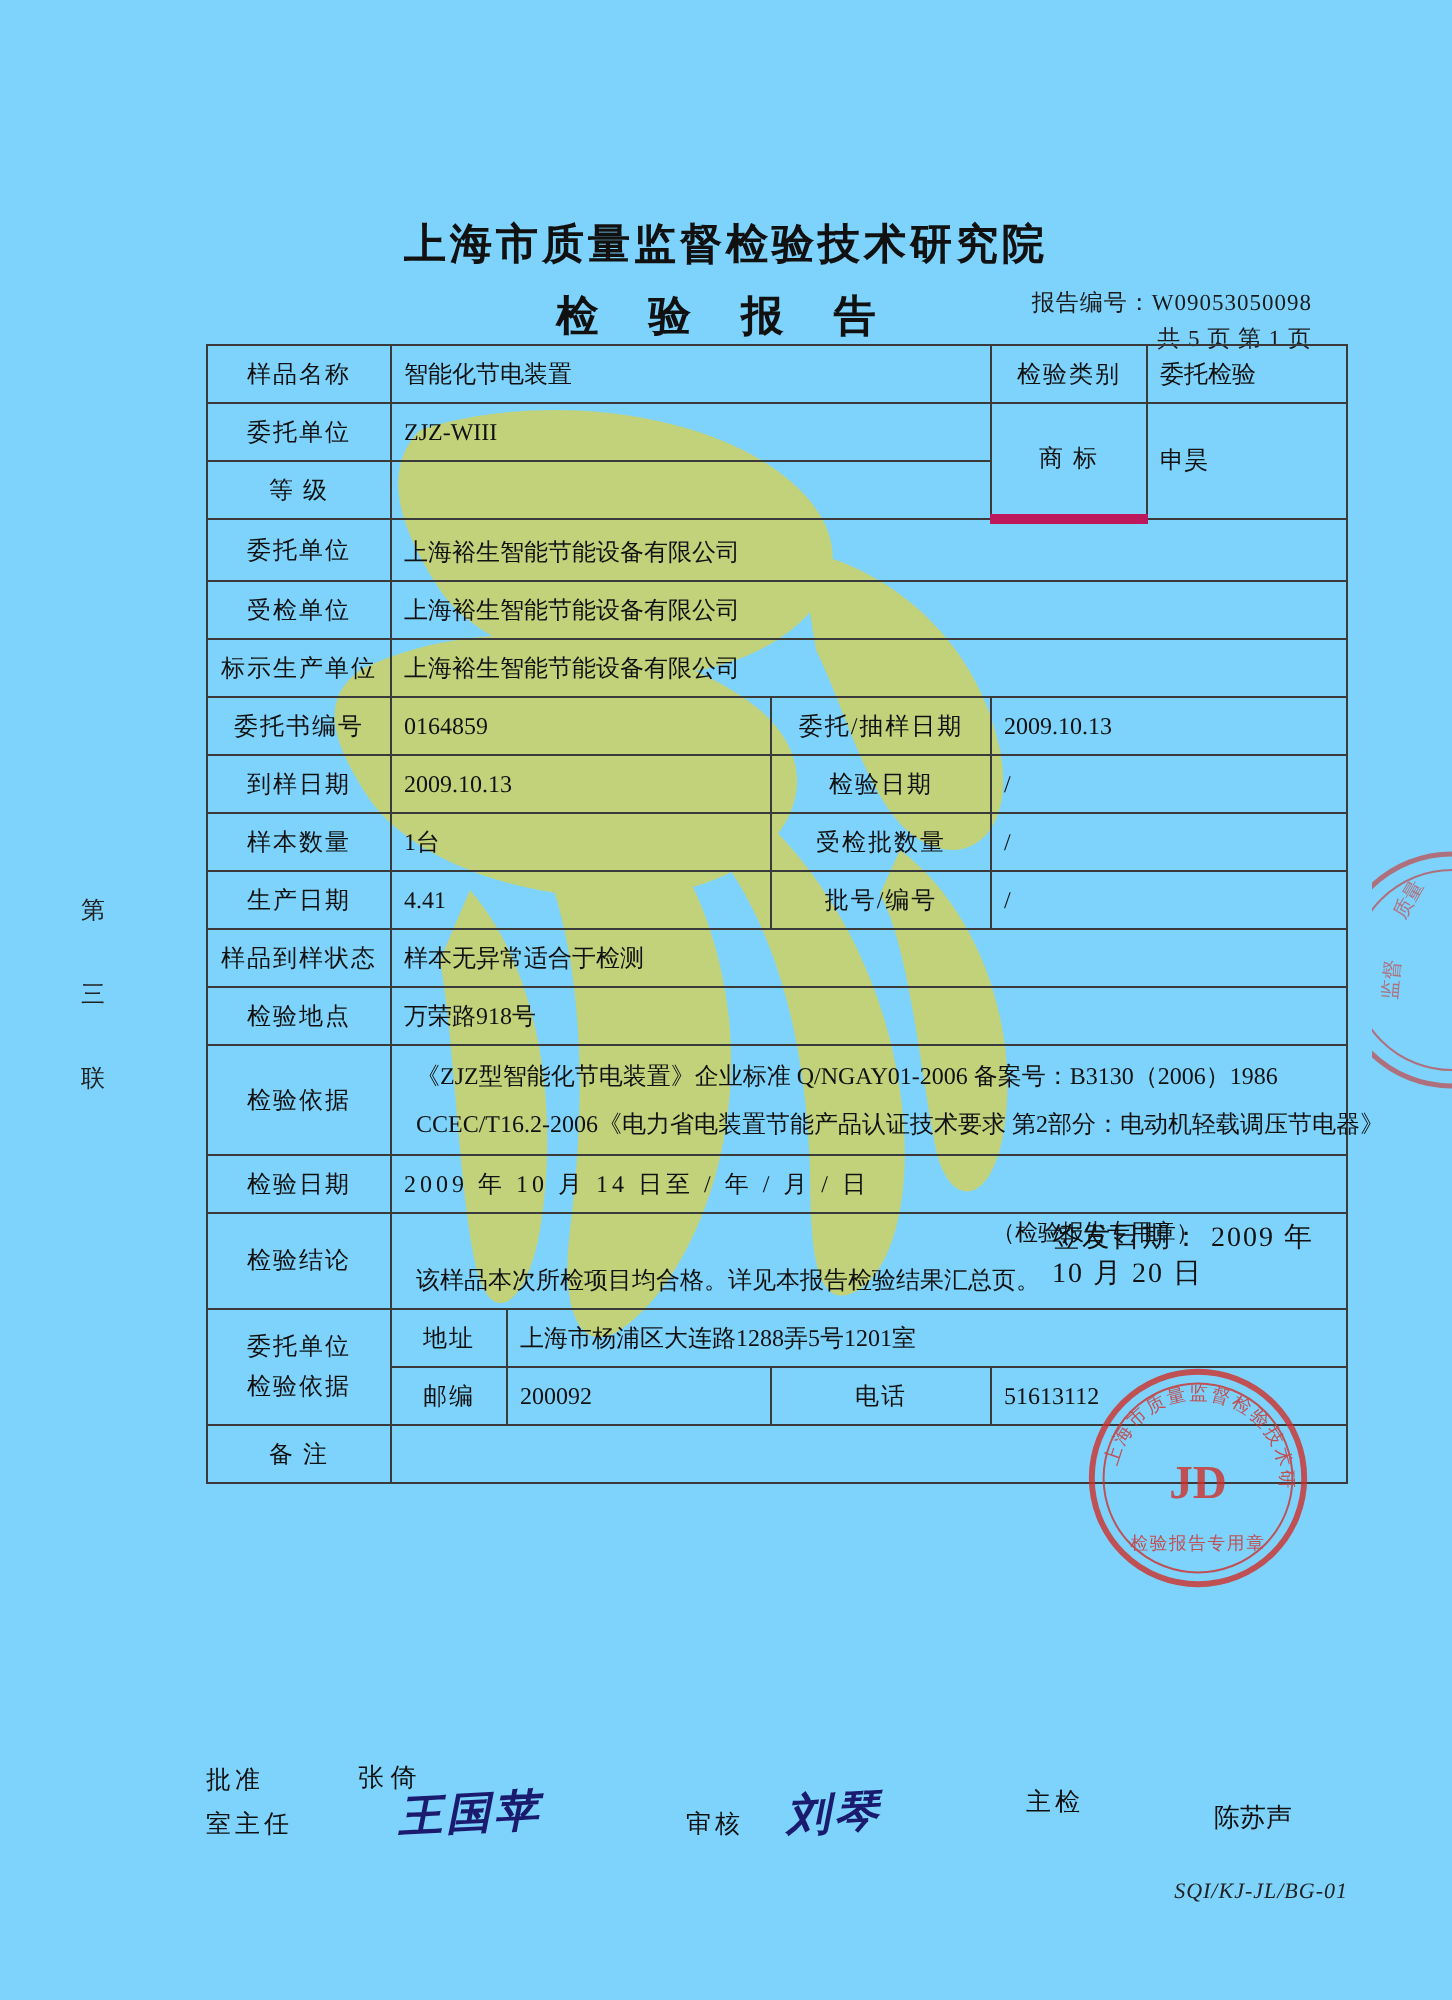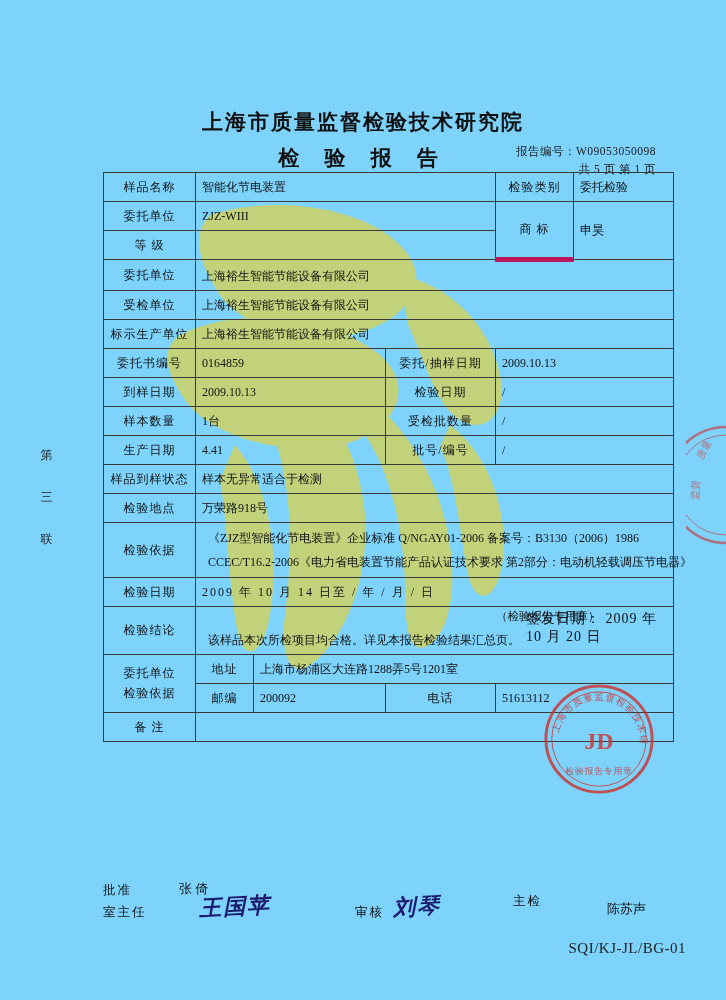--- a/index.html
+++ b/index.html
@@ -149,44 +149,45 @@
     top: 880px;
     width: 570px;
     height: 50px;
     font-size: 12.5px;
     color: #111;
   }
   .sign-item { position: absolute; white-space: nowrap; }
   .sign-approve { left: 0px; top: 2px; letter-spacing: 2px; }
   .sign-roomhead { left: 0px; top: 24px; letter-spacing: 2px; text-align: right; }
   .sign-name1 { left: 48px; top: 0px; font-size: 13px; margin-left: 28px; }
-  .sign-audit { left: 252px; top: 24px; letter-spacing: 2px; }
+  .sign-audit { left: 240px; top: 24px; letter-spacing: 2px; }
   .sign-maininspect { left: 410px; top: 13px; letter-spacing: 2px; }
   .sign-name3 { left: 462px; top: 20px; font-size: 13px; padding-left: 42px; }
 
   
   .handwriting {
     font-family: "DejaVu Serif", serif;
     font-style: italic;
     font-weight: bold;
     color: #1a1a6e;
     font-size: 22px;
     letter-spacing: 2px;
     transform: rotate(-3deg);
   }
   .hw1 { position: absolute; left: 96px; top: 12px; }
   .hw2 { position: absolute; left: 290px; top: 12px; }
 
   .form-code {
     position: absolute;
-    right: 40px;
+    right: 52px;
     top: 940px;
-    font-size: 15px;
+    font-size: 11px;
     letter-spacing: 0.5px;
     color: #222;
+    font-style: italic;
   }
 
   
   .watermark {
     position: absolute;
     left: 150px;
     top: 185px;
     width: 400px;
     height: 500px;
     pointer-events: none;

